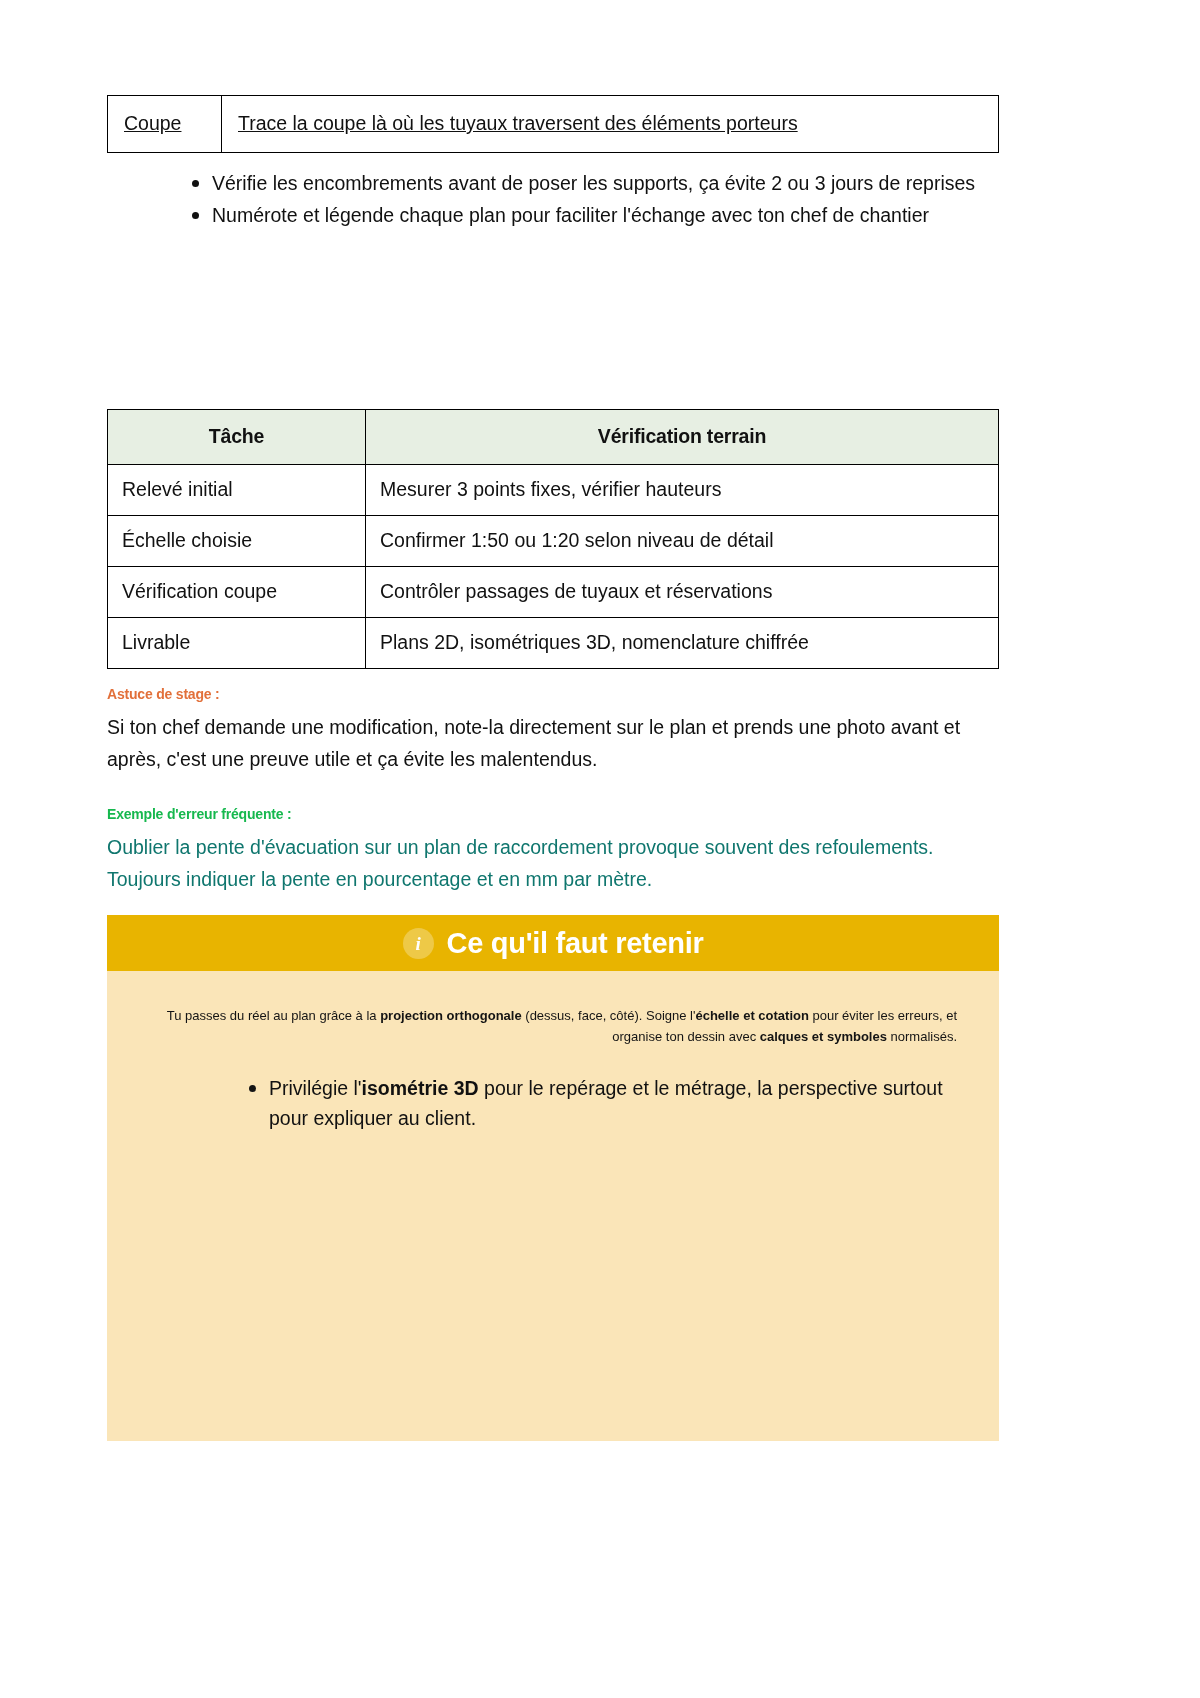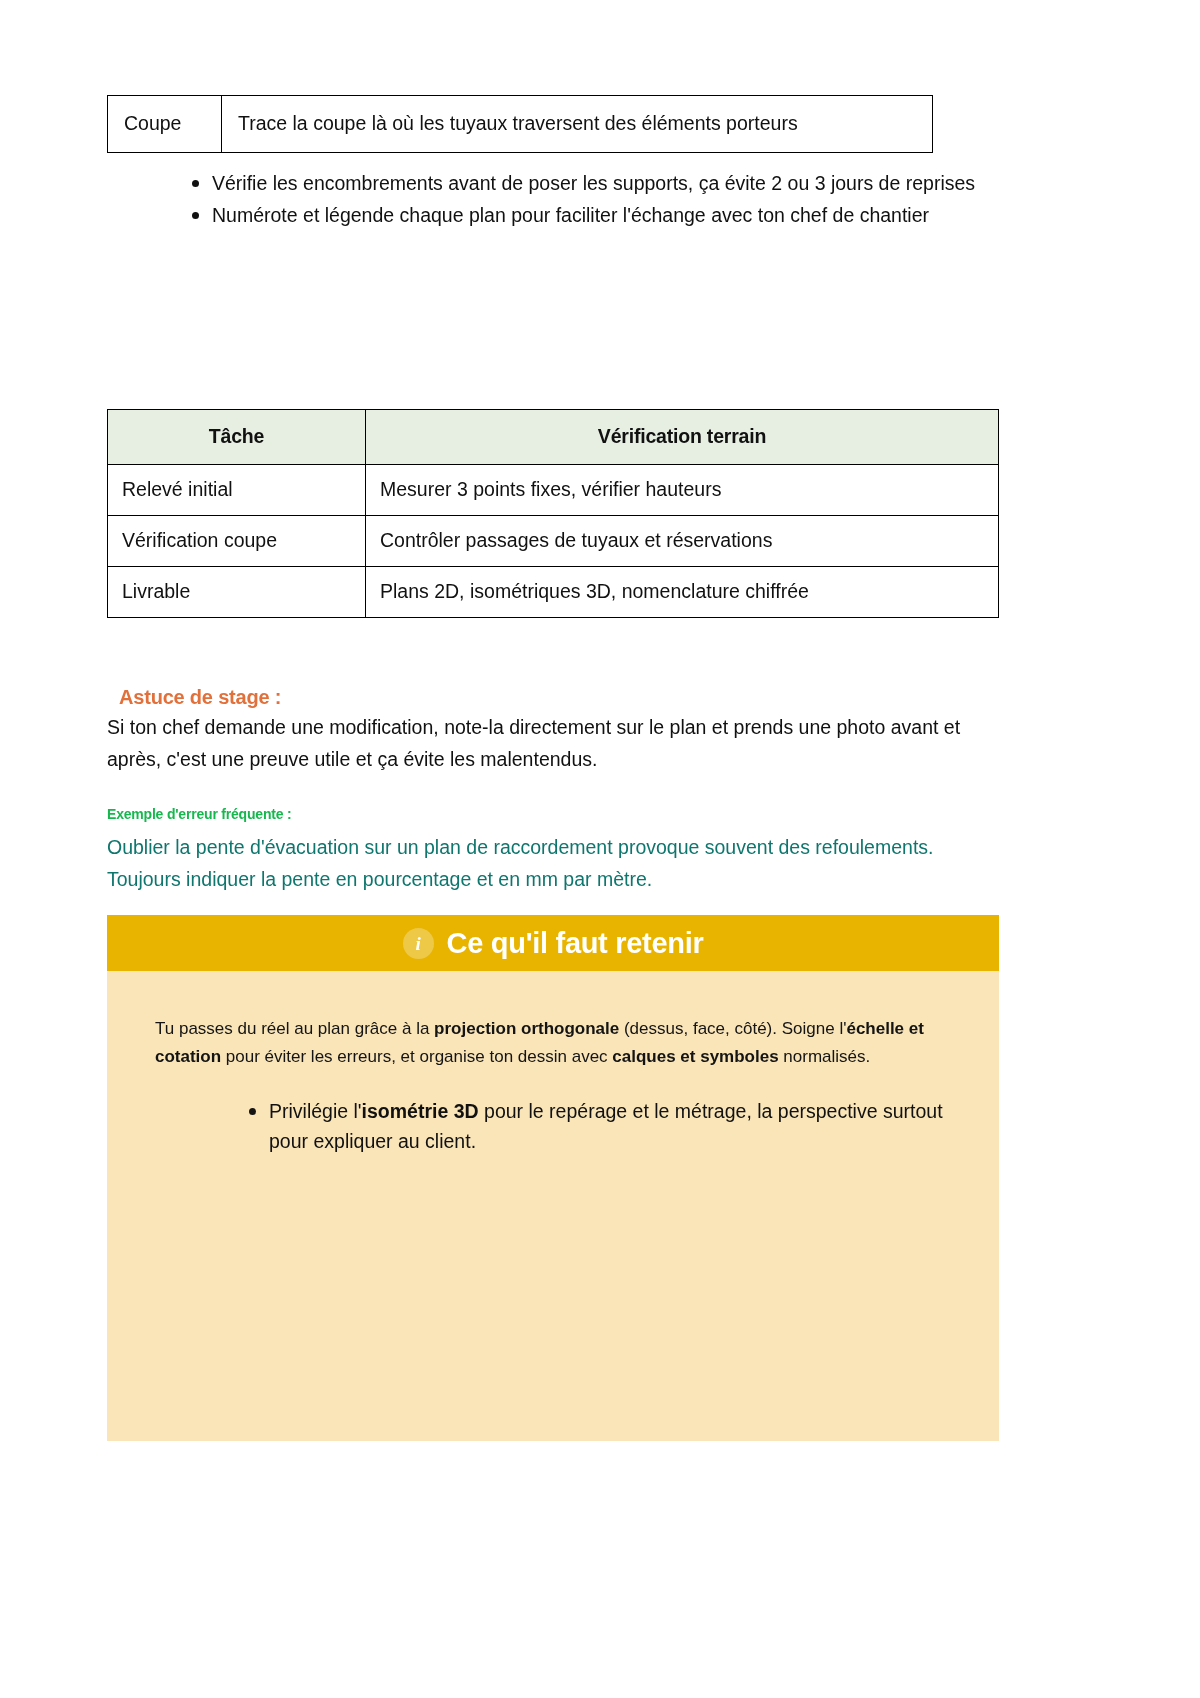--- a/index.html
+++ b/index.html
@@ -21,23 +21,24 @@
     width: 1200px;
     height: 1698px;
     padding: 0;
   }
 
   
   .top-table {
     position: absolute;
     left: 107px;
     top: 95px;
-    width: 826px;
+    width: 892px;
     border-collapse: collapse;
     table-layout: fixed;
+    text-decoration: underline;
   }
   .top-table td {
     border: 1.6px solid #000000;
     padding: 14px 16px 16px 16px;
     font-size: 19.5px;
     line-height: 1.35;
     vertical-align: middle;
     color: #111111;
   }
   .top-table td.c1 { width: 114px; }
@@ -97,25 +98,24 @@
     padding: 13px 14px 14px 14px;
     text-align: left;
   }
   .main-table col.c1 { width: 258px; }
 
   
   .astuce-head {
     position: absolute;
     left: 107px;
     top: 686px;
-    font-size: 20px;
+    font-size: 14px;
     font-weight: bold;
     color: #e2703a;
     letter-spacing: -0.2px;
-    margin-left: 12px;
   }
   .astuce-body {
     position: absolute;
     left: 107px;
     top: 712px;
     width: 870px;
     font-size: 19.5px;
     line-height: 1.62;
     color: #111111;
   }
@@ -173,24 +173,25 @@
     font-size: 29px;
     font-weight: bold;
     letter-spacing: -0.3px;
   }
   .callout-body {
     background: #fae5b8;
     padding: 28px 36px 40px 32px;
     min-height: 470px;
   }
   .callout-body p {
-    margin: 16px;
-    font-size: 17px;
+    margin: 6px;
+    font-size: 13px;
     line-height: 1.62;
     color: #141414;
+    text-align: right;
   }
   .callout-body p.lead { margin-bottom: 26px; }
   .callout-body p.tail { margin-top: 28px; }
   .callout-body ul.doc-list li {
     padding-left: 44px;
     margin-bottom: 3px;
   }
   .callout-body ul.doc-list li::before {
     left: 24px;
     background: #141414;
@@ -230,20 +231,24 @@
     <thead>
       <tr>
         <th>Tâche</th>
         <th>Vérification terrain</th>
       </tr>
     </thead>
     <tbody>
       <tr>
         <td>Relevé initial</td>
         <td>Mesurer 3 points fixes, vérifier hauteurs</td>
+      </tr>
+      <tr>
+        <td>Échelle choisie</td>
+        <td>Confirmer 1:50 ou 1:20 selon niveau de détail</td>
       </tr>
       <tr>
         <td>Vérification coupe</td>
         <td>Contrôler passages de tuyaux et réservations</td>
       </tr>
       <tr>
         <td>Livrable</td>
         <td>Plans 2D, isométriques 3D, nomenclature chiffrée</td>
       </tr>
     </tbody>

